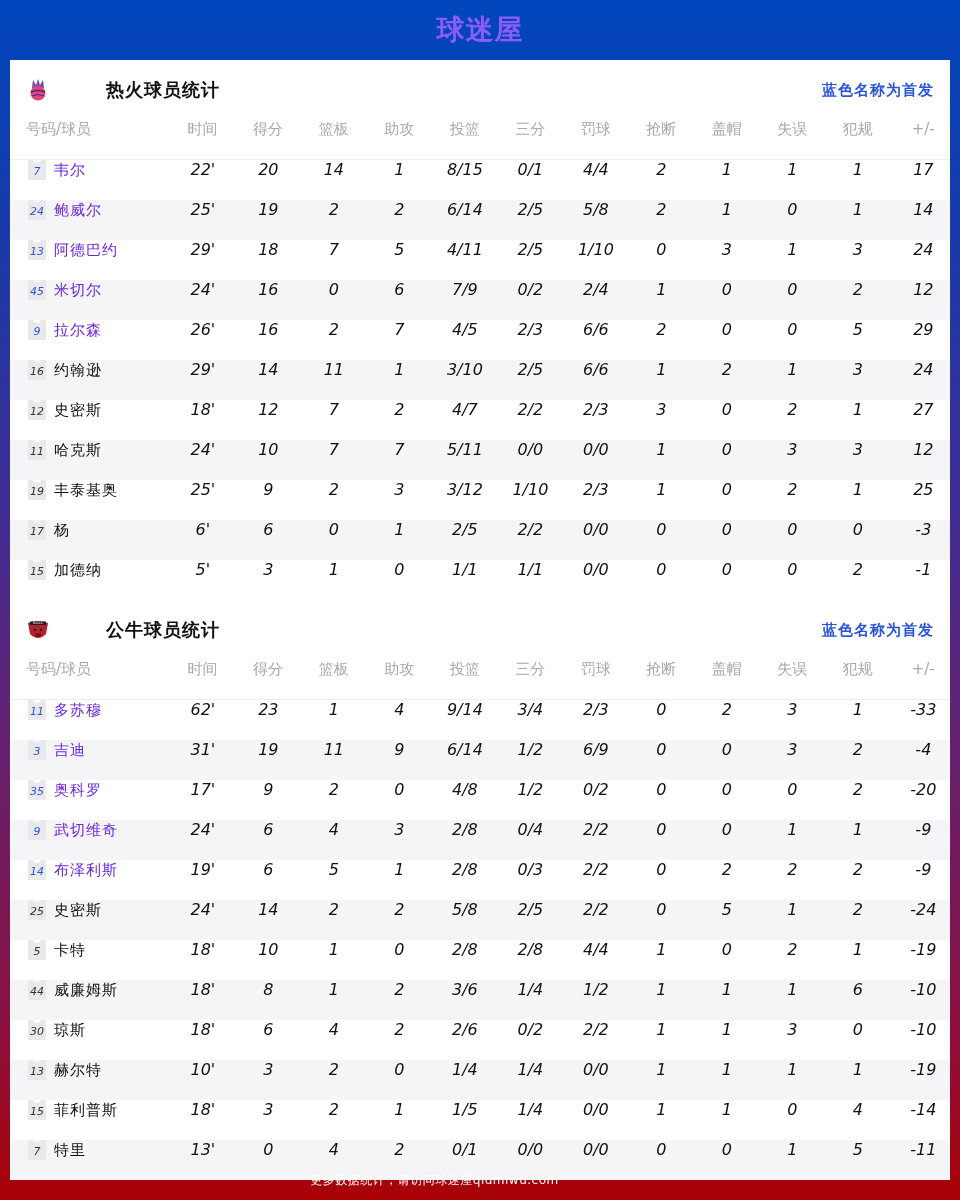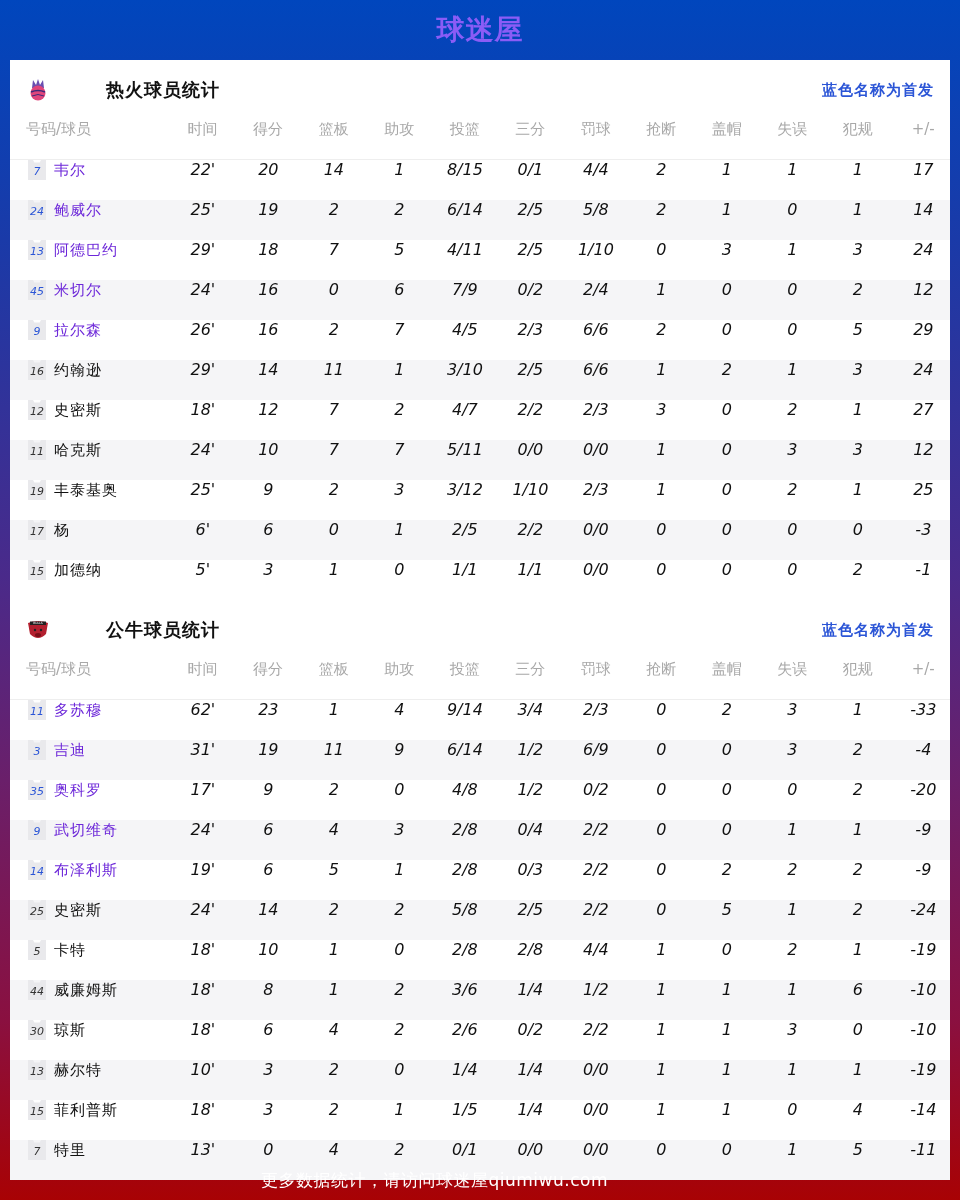--- a/index.html
+++ b/index.html
@@ -45,21 +45,21 @@
     font-size: 11px; color: #333; margin-right: 8px;
     clip-path: polygon(0 0, 28% 0, 35% 12%, 65% 12%, 72% 0, 100% 0, 100% 100%, 0 100%);
     padding-top: 2px;
   }
   .jersey.starter { color: #2b55d6; }
   .pname { font-size: 15px; letter-spacing: 1px; }
   .pname.starter { color: #6d28d9; }
   .footer {
     position: absolute; left: 0; top: 1160px; width: 869px; height: 40px;
     display: flex; align-items: center; justify-content: center;
-    color: #ffffff; font-size: 17px; letter-spacing: 0.5px;
+    color: #ffffff; font-size: 12px; letter-spacing: 0.5px;
   }
 </style>
 </head>
 <body>
 
 <div class="brand">
   <span>球迷屋</span>
 </div>
 
 <div class="card" id="card">

